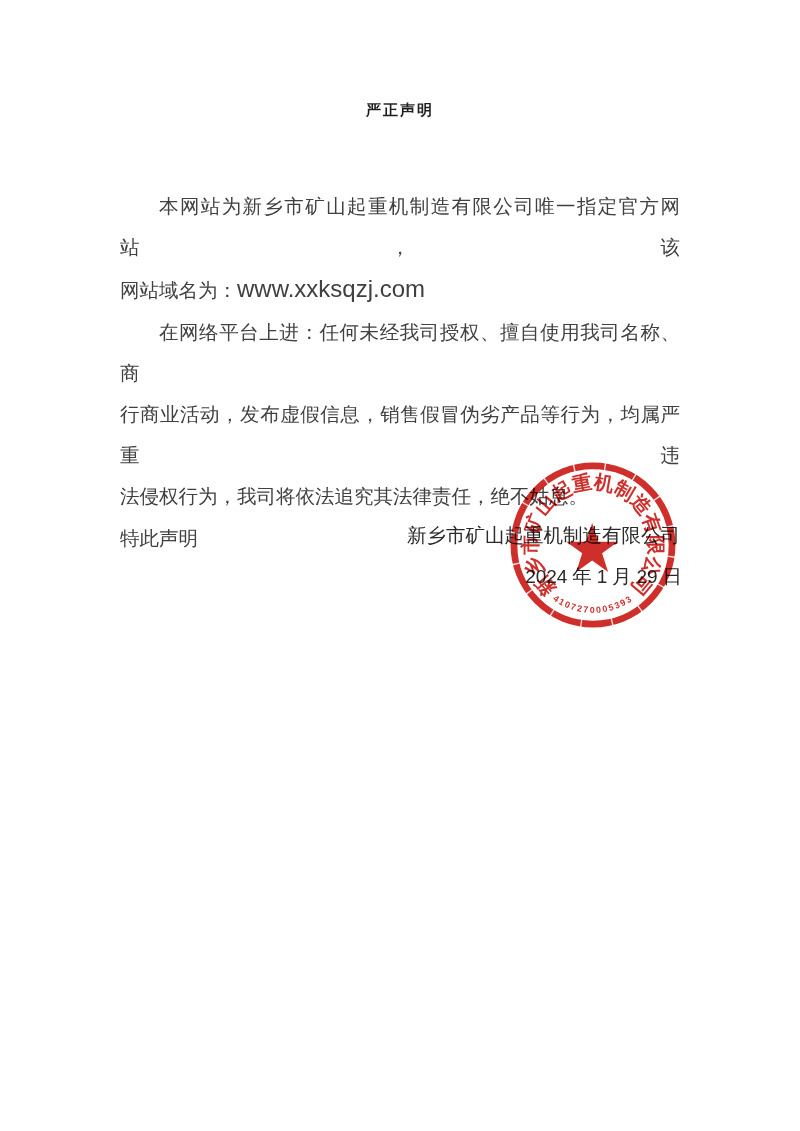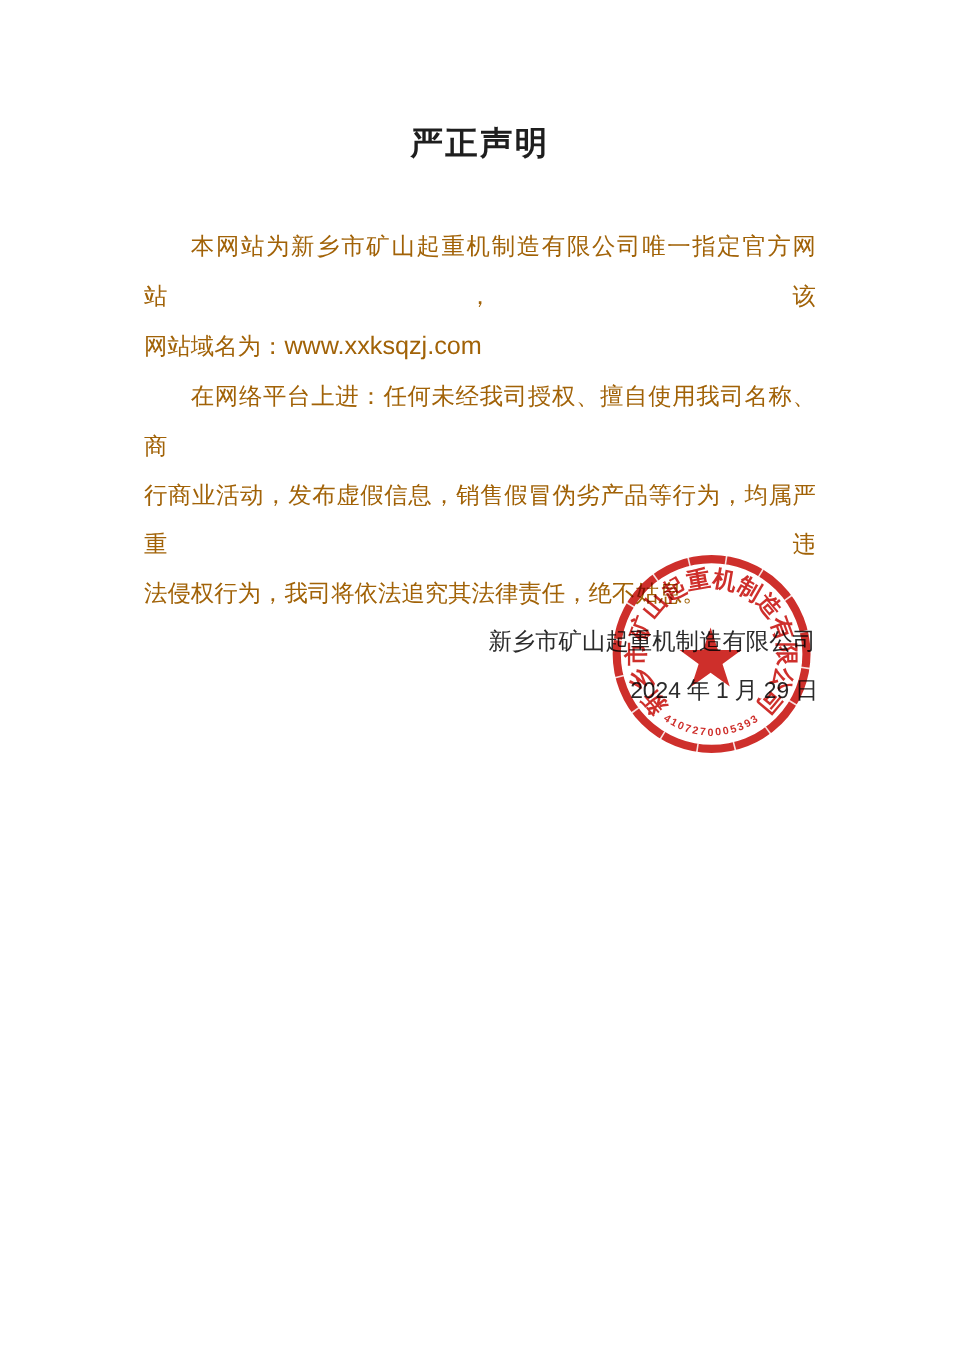--- a/index.html
+++ b/index.html
@@ -16,51 +16,51 @@
     font-family: "Liberation Serif", serif;
     color: #2a2a2a;
   }
   .title {
     position: absolute;
     top: 101px;
     left: 0;
     width: 800px;
     margin: 0;
     text-align: center;
-    font-size: 27px;
+    font-size: 15px;
     font-weight: bold;
     letter-spacing: 2px;
     color: #1e1e1e;
     font-family: "Liberation Serif", serif;
   }
   .body-block {
     position: absolute;
     top: 186px;
     left: 120px;
     width: 560px;
     font-size: 19.5px;
     line-height: 41.2px;
     text-align: left;
-    color: #a16207;
+    color: #404040;
   }
   .line {
     display: block;
     white-space: nowrap;
   }
   .line.justify {
     white-space: normal;
     text-align: justify;
     text-align-last: justify;
   }
   .line.indent {
     text-indent: 39px;
   }
   .sans {
     font-family: "Liberation Sans", sans-serif;
-    font-size: 21px;
+    font-size: 24px;
   }
   .signature-company {
     position: absolute;
     top: 515px;
     right: 120px;
     font-size: 19.5px;
     line-height: 41.2px;
     text-align: right;
     color: #2a2a2a;
   }
@@ -100,20 +100,21 @@
 <div class="page">
 
   <h1 class="title">严正声明</h1>
 
   <div class="body-block">
     <div class="line justify indent">本网站为新乡市矿山起重机制造有限公司唯一指定官方网站，该</div>
     <div class="line"><span>网站域名为：</span><span class="sans">www.xxksqzj.com</span></div>
     <div class="line justify indent">在网络平台上进：任何未经我司授权、擅自使用我司名称、商</div>
     <div class="line justify">行商业活动，发布虚假信息，销售假冒伪劣产品等行为，均属严重违</div>
     <div class="line">法侵权行为，我司将依法追究其法律责任，绝不姑息。</div>
+    <div class="line">特此声明</div>
   </div>
 
   <div class="signature-company">新乡市矿山起重机制造有限公司</div>
 
   <div class="signature-date"><span class="sans">2024</span> <span>年</span> <span class="sans">1</span> <span>月</span> <span class="sans">29</span> <span>日</span></div>
 
   <svg class="seal" viewBox="0 0 200 200" xmlns="http://www.w3.org/2000/svg">
 
     <circle cx="100" cy="100" r="93" fill="none" stroke-width="8" stroke="#cb1f1b"></circle>
 

